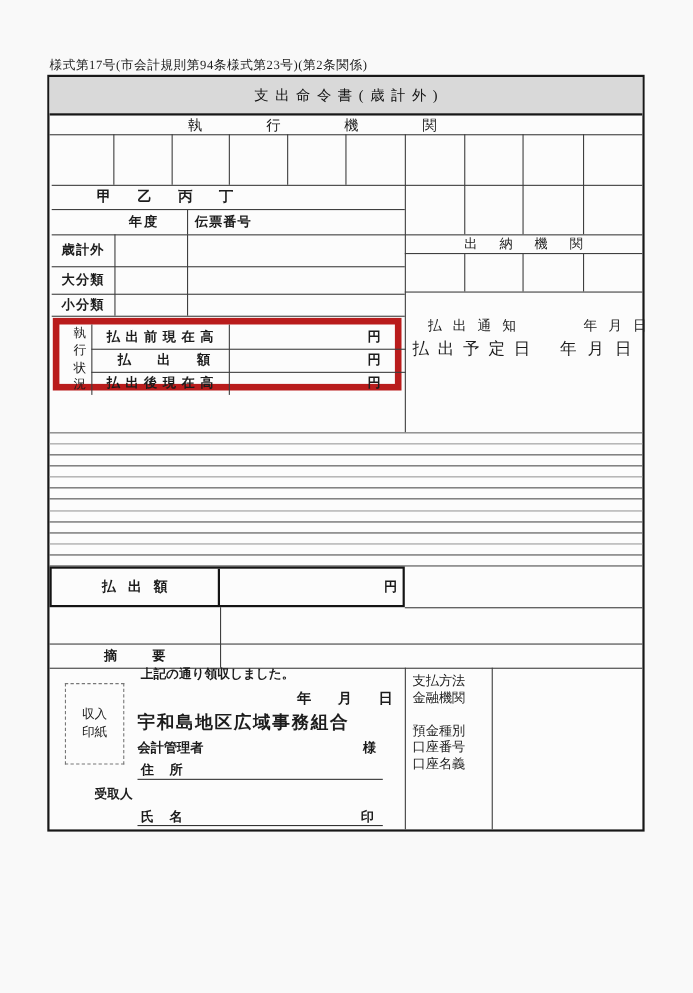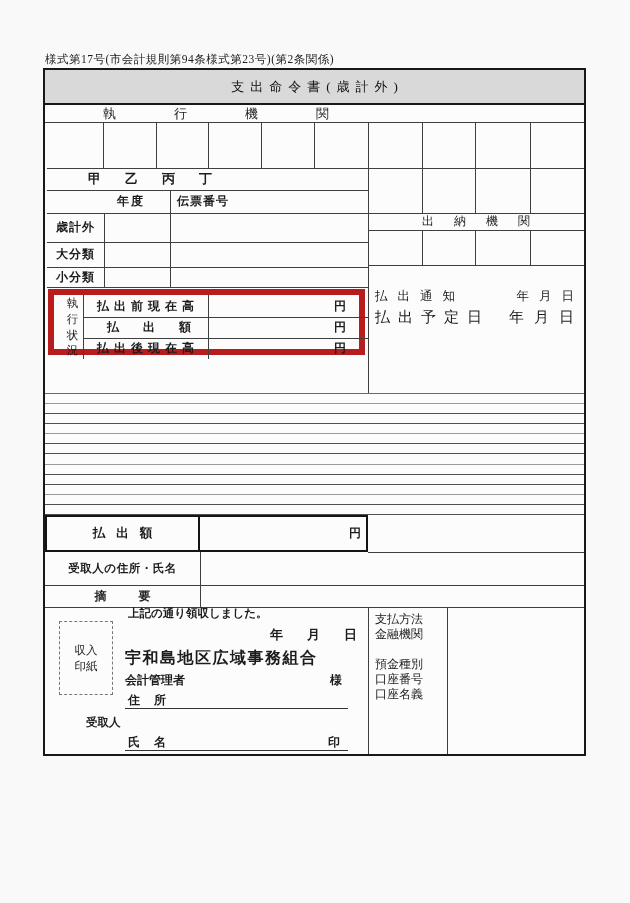--- a/index.html
+++ b/index.html
@@ -7,21 +7,21 @@
   .page{position:relative;width:630px;height:903px;background:#f9f9f9;overflow:hidden;}
   .form-code{position:absolute;left:45px;top:52px;font-size:11.5px;color:#1c1c1c;letter-spacing:.5px;white-space:nowrap;}
   .frame{position:absolute;left:43px;top:68px;width:543px;height:688px;border:2px solid #181818;background:#fcfcfc;box-sizing:border-box;}
   .frame *{box-sizing:border-box;}
   .h{position:absolute;height:1px;background:#3f3f3f;display:block;}
   .v{position:absolute;width:1px;background:#3f3f3f;display:block;}
   .lbl{position:absolute;color:#1c1c1c;white-space:nowrap;font-weight:bold;}
   .ctr{text-align:center;}
   .title-bar{position:absolute;left:0;top:0;width:539px;height:35px;background:#d9d9d9;border-bottom:2px solid #181818;display:flex;align-items:center;justify-content:center;}
   .title-txt{font-size:13px;color:#111;letter-spacing:6px;text-indent:6px;}
-  .exec-head{position:absolute;left:0;top:35px;width:478px;height:17px;line-height:17px;text-align:left;font-size:13px;letter-spacing:58px;text-indent:58px;color:#1c1c1c;}
+  .exec-head{position:absolute;left:0;top:35px;width:478px;height:17px;line-height:17px;text-align:center;font-size:13px;letter-spacing:58px;text-indent:58px;color:#1c1c1c;}
   .suito-head{position:absolute;left:323px;top:143px;width:216px;height:17px;line-height:17px;text-align:center;font-size:12px;letter-spacing:20px;text-indent:20px;color:#1c1c1c;}
   .es-box{position:absolute;left:3px;top:219px;width:317px;height:66px;border:6px solid #b91c1c;}
   .es-vlabel{position:absolute;left:10px;top:1px;width:17px;height:62px;font-size:11.5px;line-height:15.8px;word-break:break-all;text-align:center;color:#1c1c1c;}
   .rows12{position:absolute;left:0;top:323px;width:539px;height:122px;border-top:1px solid #6a6a6a;display:flex;flex-direction:column;}
   .rows12 i{flex:1;border-bottom:1px solid #4f4f4f;display:block;}
   .rows12 i:nth-child(3n+1){border-bottom-color:#9a9a9a;}
   .payout-box{position:absolute;left:0;top:445px;width:323px;height:37px;border:2px solid #141414;}
   .dash-box{position:absolute;left:14px;top:551px;width:54px;height:74px;border:1px dashed #777;display:flex;flex-direction:column;align-items:center;justify-content:center;font-size:11.5px;line-height:16px;color:#1c1c1c;}
   .pay-labels{position:absolute;left:330px;top:542px;font-size:12px;color:#1c1c1c;}
   .pay-labels div{line-height:15px;white-space:nowrap;}
@@ -88,21 +88,21 @@
       <i class="h" style="left:29px;top:22px;width:286px"></i>
       <i class="h" style="left:29px;top:43px;width:286px"></i>
       <div class="lbl ctr" style="left:29px;top:0;width:125px;height:22px;line-height:22px;font-size:12px;letter-spacing:5px;text-indent:5px">払出前現在高</div>
       <div class="lbl ctr" style="left:29px;top:22px;width:125px;height:21px;line-height:21px;font-size:12px;letter-spacing:24px;text-indent:24px">払出額</div>
       <div class="lbl ctr" style="left:29px;top:43px;width:125px;height:21px;line-height:21px;font-size:12px;letter-spacing:5px;text-indent:5px">払出後現在高</div>
       <div class="lbl" style="right:13px;top:0;height:22px;line-height:22px;font-size:12px">円</div>
       <div class="lbl" style="right:13px;top:22px;height:21px;line-height:21px;font-size:12px">円</div>
       <div class="lbl" style="right:13px;top:43px;height:21px;line-height:21px;font-size:12px">円</div>
     </div>
 
-    <div class="flexline" style="left:330px;top:219px;width:209px;height:15px;font-size:12.5px">
+    <div class="flexline" style="left:344px;top:219px;width:209px;height:15px;font-size:12.5px">
       <span style="letter-spacing:10px">払出通知</span>
       <span style="letter-spacing:10px">年月日</span>
     </div>
     <div class="flexline" style="left:330px;top:240px;width:209px;height:15px;font-size:15px">
       <span style="letter-spacing:8px">払出予定日</span>
       <span style="letter-spacing:10px">年月日</span>
     </div>
 
     <div class="rows12">
       <i></i>
@@ -120,21 +120,20 @@
     </div>
 
     <div class="payout-box">
       <i class="v" style="left:151px;top:0;height:33px;width:2px;background:#141414"></i>
       <div class="lbl ctr" style="left:0;top:0;width:151px;height:33px;line-height:33px;font-size:12.5px;letter-spacing:11px;text-indent:11px">払出額</div>
       <div class="lbl" style="right:5px;top:0;height:33px;line-height:33px;font-size:12px">円</div>
     </div>
     <i class="h" style="left:323px;top:482px;width:216px"></i>
 
     <i class="v" style="left:155px;top:482px;height:55px"></i>
-    <div class="lbl ctr" style="left:0;top:482px;width:155px;height:33px;line-height:33px;font-size:11.5px;letter-spacing:.5px">受取人の住所・氏名</div>
     <i class="h" style="left:0;top:515px;width:539px"></i>
     <div class="lbl ctr" style="left:0;top:515px;width:155px;height:22px;line-height:22px;font-size:12px;letter-spacing:32px;text-indent:32px">摘要</div>
     <i class="h" style="left:0;top:537px;width:539px"></i>
 
     <i class="v" style="left:323px;top:537px;height:147px"></i>
     <i class="v" style="left:402px;top:537px;height:147px"></i>
 
     <div class="lbl" style="left:83px;top:536px;font-size:11.5px;line-height:15px">上記の通り領収しました。</div>
     <div class="lbl" style="left:225px;top:558px;font-size:13px;line-height:14px;letter-spacing:24px">年月日</div>
 

